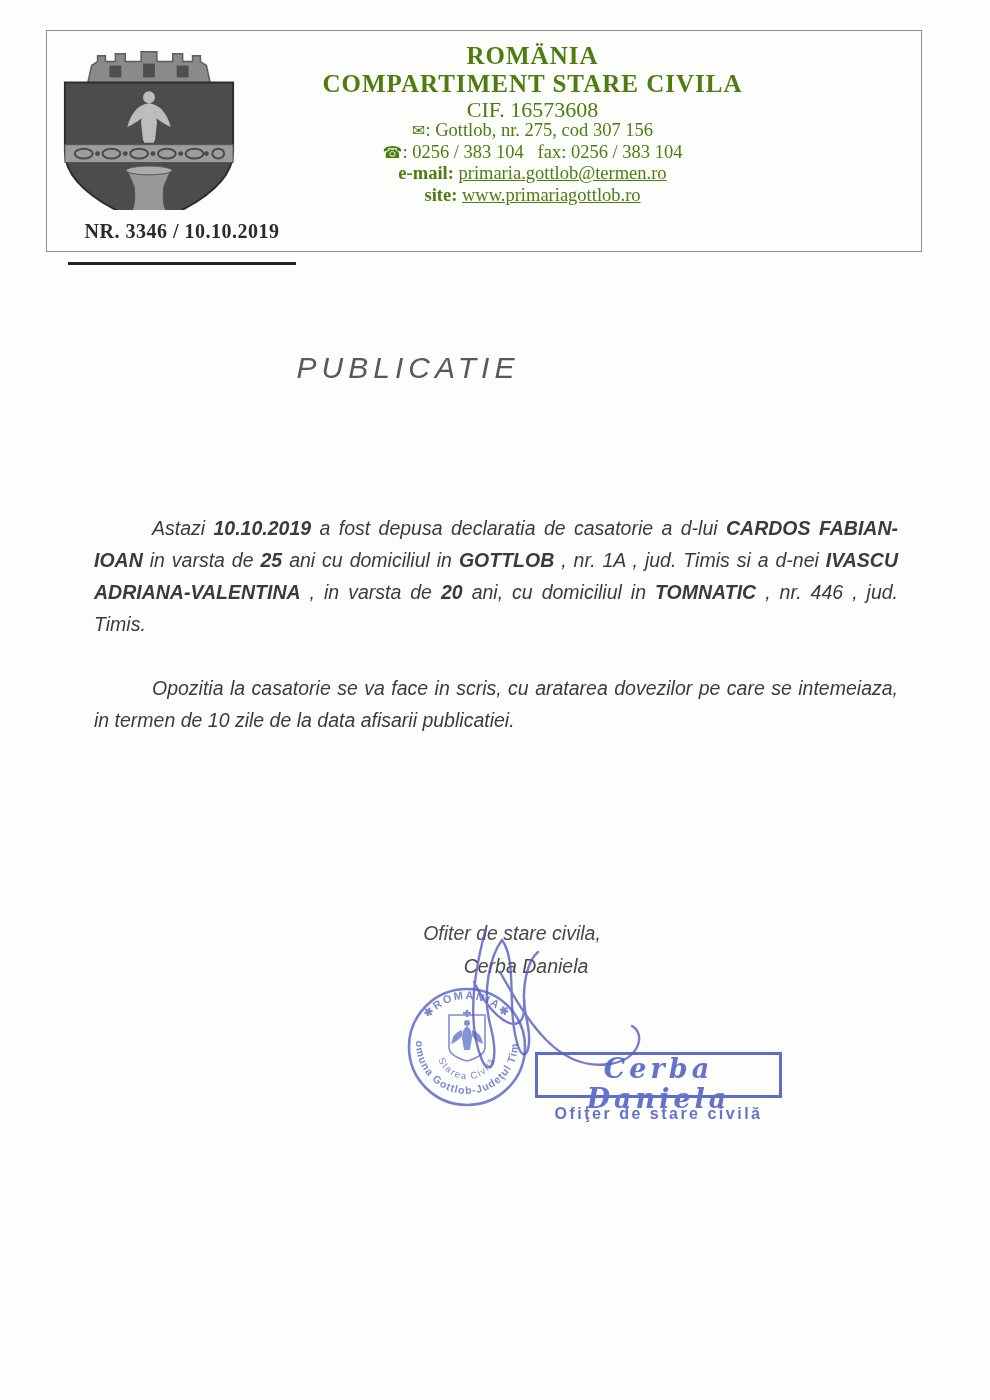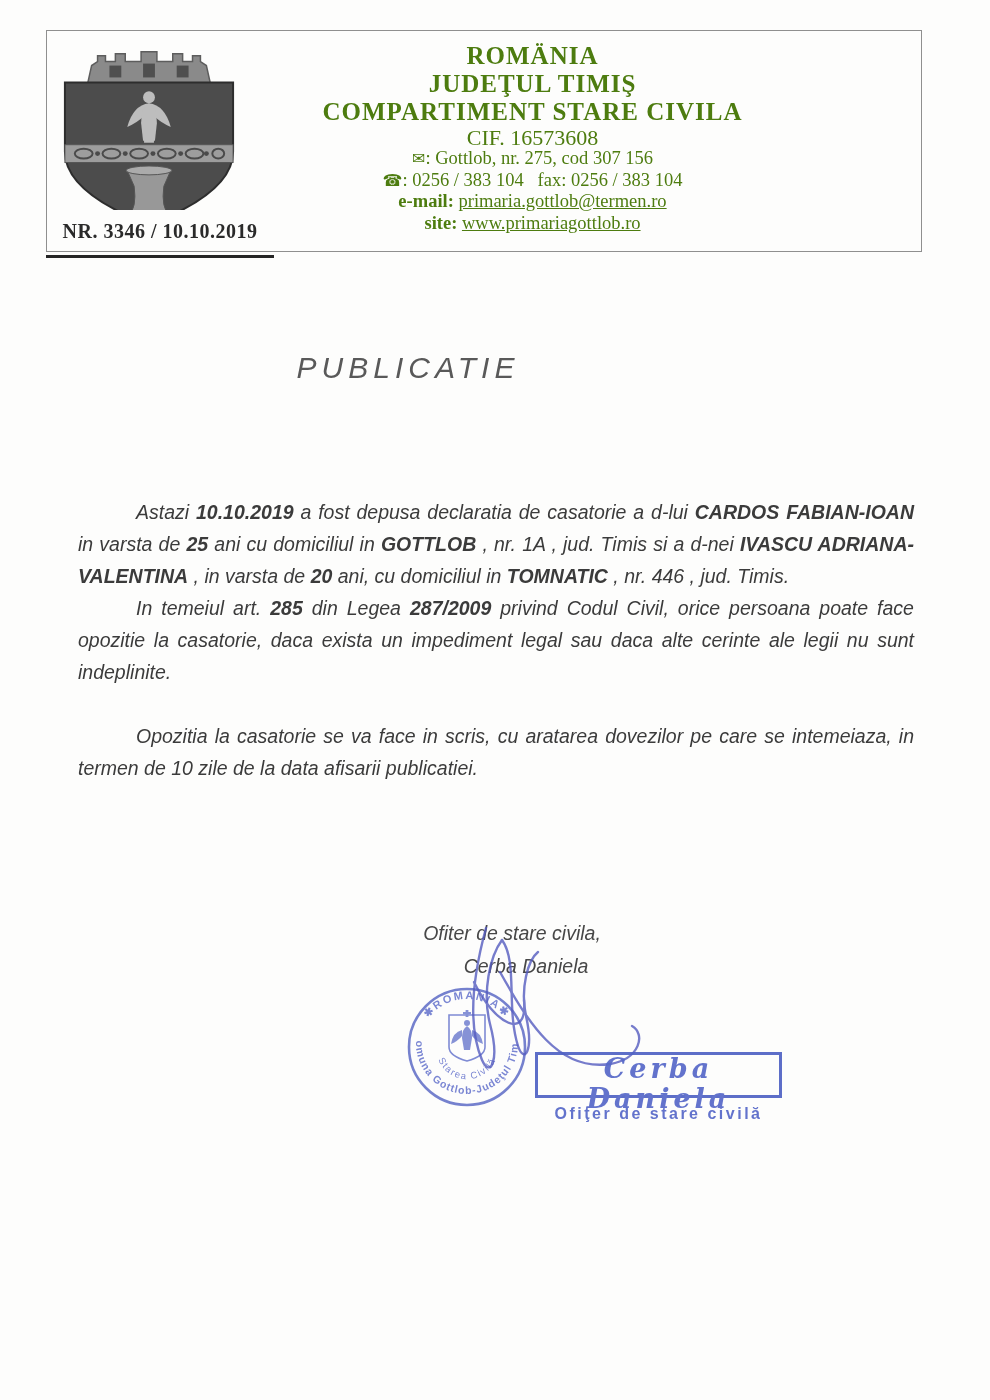--- a/index.html
+++ b/index.html
@@ -24,41 +24,41 @@
     color:#4d7c0f;
     margin-top:12px;
   }
   .head-line{font-weight:bold;font-size:25px;line-height:28px;letter-spacing:1px;font-family:"Liberation Serif",serif;}
   .head-cif{font-size:22px;line-height:21px;margin-top:1px;}
   .head-small{font-size:18.5px;line-height:21.5px;}
   .head-icon{font-family:"DejaVu Sans",sans-serif;font-size:16px;}
   .lbl{font-weight:bold;}
   .uline{text-decoration:underline;}
   .reg{
-    left:46px;top:220px;width:228px;text-align:center;
+    left:68px;top:220px;width:228px;text-align:center;
     font-weight:bold;font-size:20px;color:#2a2a2a;
-    border-bottom:3.5px solid #252525;padding-bottom:12px;
+    border-bottom:3.5px solid #252525;padding-bottom:19px;
     letter-spacing:.5px;
   }
 
   
   .doc-title{
     left:0;top:351px;width:816px;text-align:center;
     font-family:"Liberation Sans",sans-serif;font-style:italic;
     font-size:30px;letter-spacing:5px;color:#595959;
   }
 
   
   .body-text{
     left:78px;top:496px;width:836px;
     font-family:"Liberation Sans",sans-serif;font-style:italic;
     font-size:19.5px;line-height:32px;color:#3b3b3b;
     text-align:justify;
   }
-  .body-text p{margin:0;text-indent:58px;}
+  .body-text p{margin:16px;text-indent:58px;}
   .body-text p.gap{margin-top:32px;}
   .body-text b{font-weight:bold;}
 
   
   .sig-block{
     left:402px;top:922px;width:220px;
     font-family:"Liberation Sans",sans-serif;font-style:italic;
     font-size:19.5px;color:#474747;line-height:22px;text-align:center;
   }
   .sig-name{margin-top:11px;margin-left:28px;}
@@ -121,36 +121,34 @@
   </g>
 
   <g fill="#989898" stroke="#555" stroke-width="1">
     <path d="M78,146 q22,7 44,0 l-7,16 q-3,22 6,30 h-42 q9,-8 6,-30 Z"></path>
     <ellipse cx="100" cy="146" rx="23" ry="4.5" fill="#ababab"></ellipse>
   </g>
 </svg>
 
 <div class="abs head-text">
   <div class="head-line">ROMÄNIA</div>
-  <div class="head-line">JUDEŢUL  TIMIŞ</div>
   <div class="head-line">COMPARTIMENT  STARE CIVILA</div>
   <div class="head-cif">CIF. 16573608</div>
   <div class="head-small"><span class="head-icon">✉</span><span>: Gottlob, nr. 275, cod 307 156</span></div>
   <div class="head-small"><span class="head-icon">☎</span><span>: 0256 / 383 104</span>&nbsp;&nbsp;&nbsp;<span>fax:</span> <span>0256 / 383 104</span></div>
   <div class="head-small"><span class="lbl">e-mail:</span> <span class="uline">primaria.gottlob@termen.ro</span></div>
   <div class="head-small"><span class="lbl">site:</span> <span class="uline">www.primariagottlob.ro</span></div>
 </div>
 
 <div class="abs reg">NR.   3346 / 10.10.2019</div>
 
 <div class="abs doc-title">PUBLICATIE</div>
 
 <div class="abs body-text">
   <p><span>Astazi </span><b>10.10.2019</b><span> a fost depusa declaratia de casatorie a d-lui </span><b>CARDOS FABIAN-IOAN</b><span> in varsta de </span><b>25</b><span> ani cu domiciliul in </span><b>GOTTLOB</b><span> , nr. 1A , jud. Timis si a d-nei </span><b>IVASCU ADRIANA-VALENTINA</b><span> , in varsta de </span><b>20</b><span> ani, cu domiciliul in </span><b>TOMNATIC</b><span> , nr. 446 , jud. Timis.</span></p>
-  <p><span>In temeiul art. </span><b>285</b><span> din Legea </span><b>287/2009</b><span> privind Codul Civil, orice persoana poate face opozitie la casatorie, daca exista un impediment legal sau daca alte cerinte ale legii nu sunt indeplinite.</span></p>
   <p class="gap"><span>Opozitia la casatorie se va face in scris, cu aratarea dovezilor pe care se intemeiaza, in termen de 10 zile de la data afisarii publicatiei.</span></p>
 </div>
 
 <div class="abs sig-block">
   <div>Ofiter de stare civila,</div>
   <div class="sig-name">Cerba Daniela</div>
 </div>
 
 <svg class="abs round-stamp" viewBox="0 0 130 130">
   <circle cx="65" cy="65" r="58" fill="none" stroke="#5e6cc6" stroke-width="2.6"></circle>

